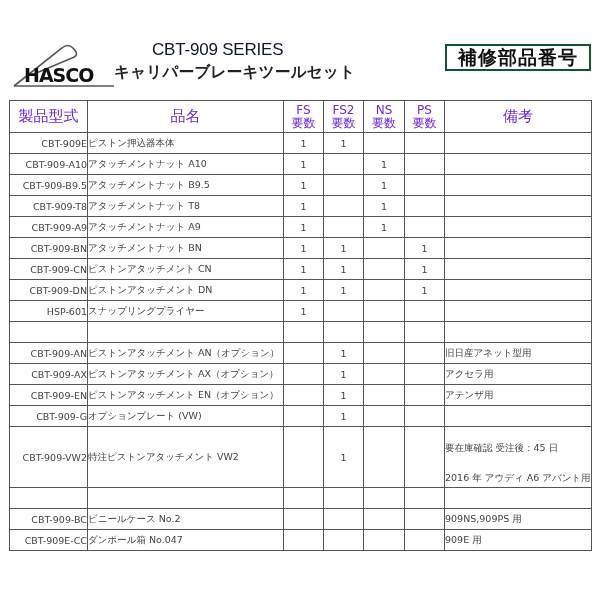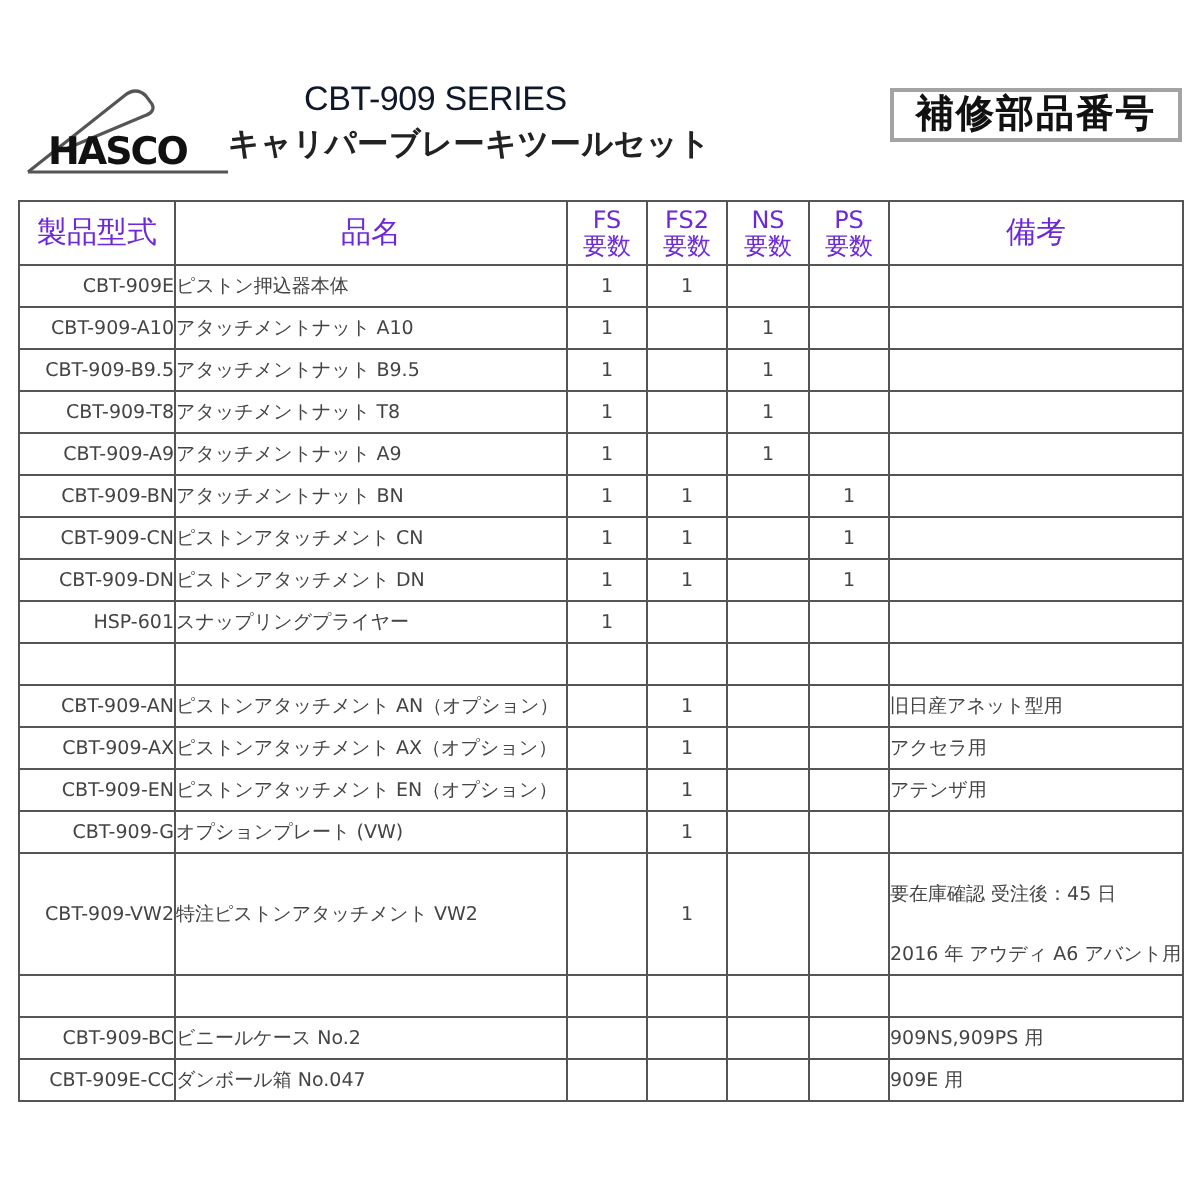--- a/index.html
+++ b/index.html
@@ -4,21 +4,21 @@
 <style>
   html, body { margin: 0; padding: 0; background: #ffffff; }
   body { width: 600px; height: 600px; position: relative; overflow: hidden;
          font-family: "DejaVu Sans", "Liberation Sans", sans-serif; color: #3a3a3a; }
   .header { position: absolute; left: 0; top: 0; width: 600px; height: 98px; }
   .logo { position: absolute; left: 10px; top: 40px; width: 108px; height: 48px; }
   .series-title { position: absolute; left: 118px; top: 40px; font-family: "Liberation Sans", sans-serif;
                   font-size: 17px; color: #0f172a; letter-spacing: -0.2px; margin-left: 34px; }
   .series-sub { position: absolute; left: 114px; top: 62px; font-size: 15.5px; color: #222; letter-spacing: 0.3px; font-weight: bold; }
   .parts-badge { position: absolute; left: 445px; top: 44px; width: 146px; height: 27px;
-                 border: 2px solid #a3a3a3; box-sizing: border-box; font-size: 19px; font-weight: bold;
+                 border: 2px solid #14532d; box-sizing: border-box; font-size: 19px; font-weight: bold;
                  color: #111; text-align: center; line-height: 23px; letter-spacing: 1px; }
   table.parts { position: absolute; left: 9px; top: 100px; width: 582px; border-collapse: collapse;
                 table-layout: fixed; font-size: 9.5px; color: #444; }
   table.parts th, table.parts td { border: 1.2px solid #555; padding: 0; height: 20px; overflow: hidden; white-space: nowrap; }
   table.parts th { font-weight: normal; color: #6d28d9; height: 31px; }
   th.big { font-size: 15px; }
   th.qty { font-size: 12px; line-height: 13px; }
   td.model { text-align: right; padding-right: 4px; }
   td.name { text-align: left; padding-left: 4px; }
   td.q { text-align: center; }

